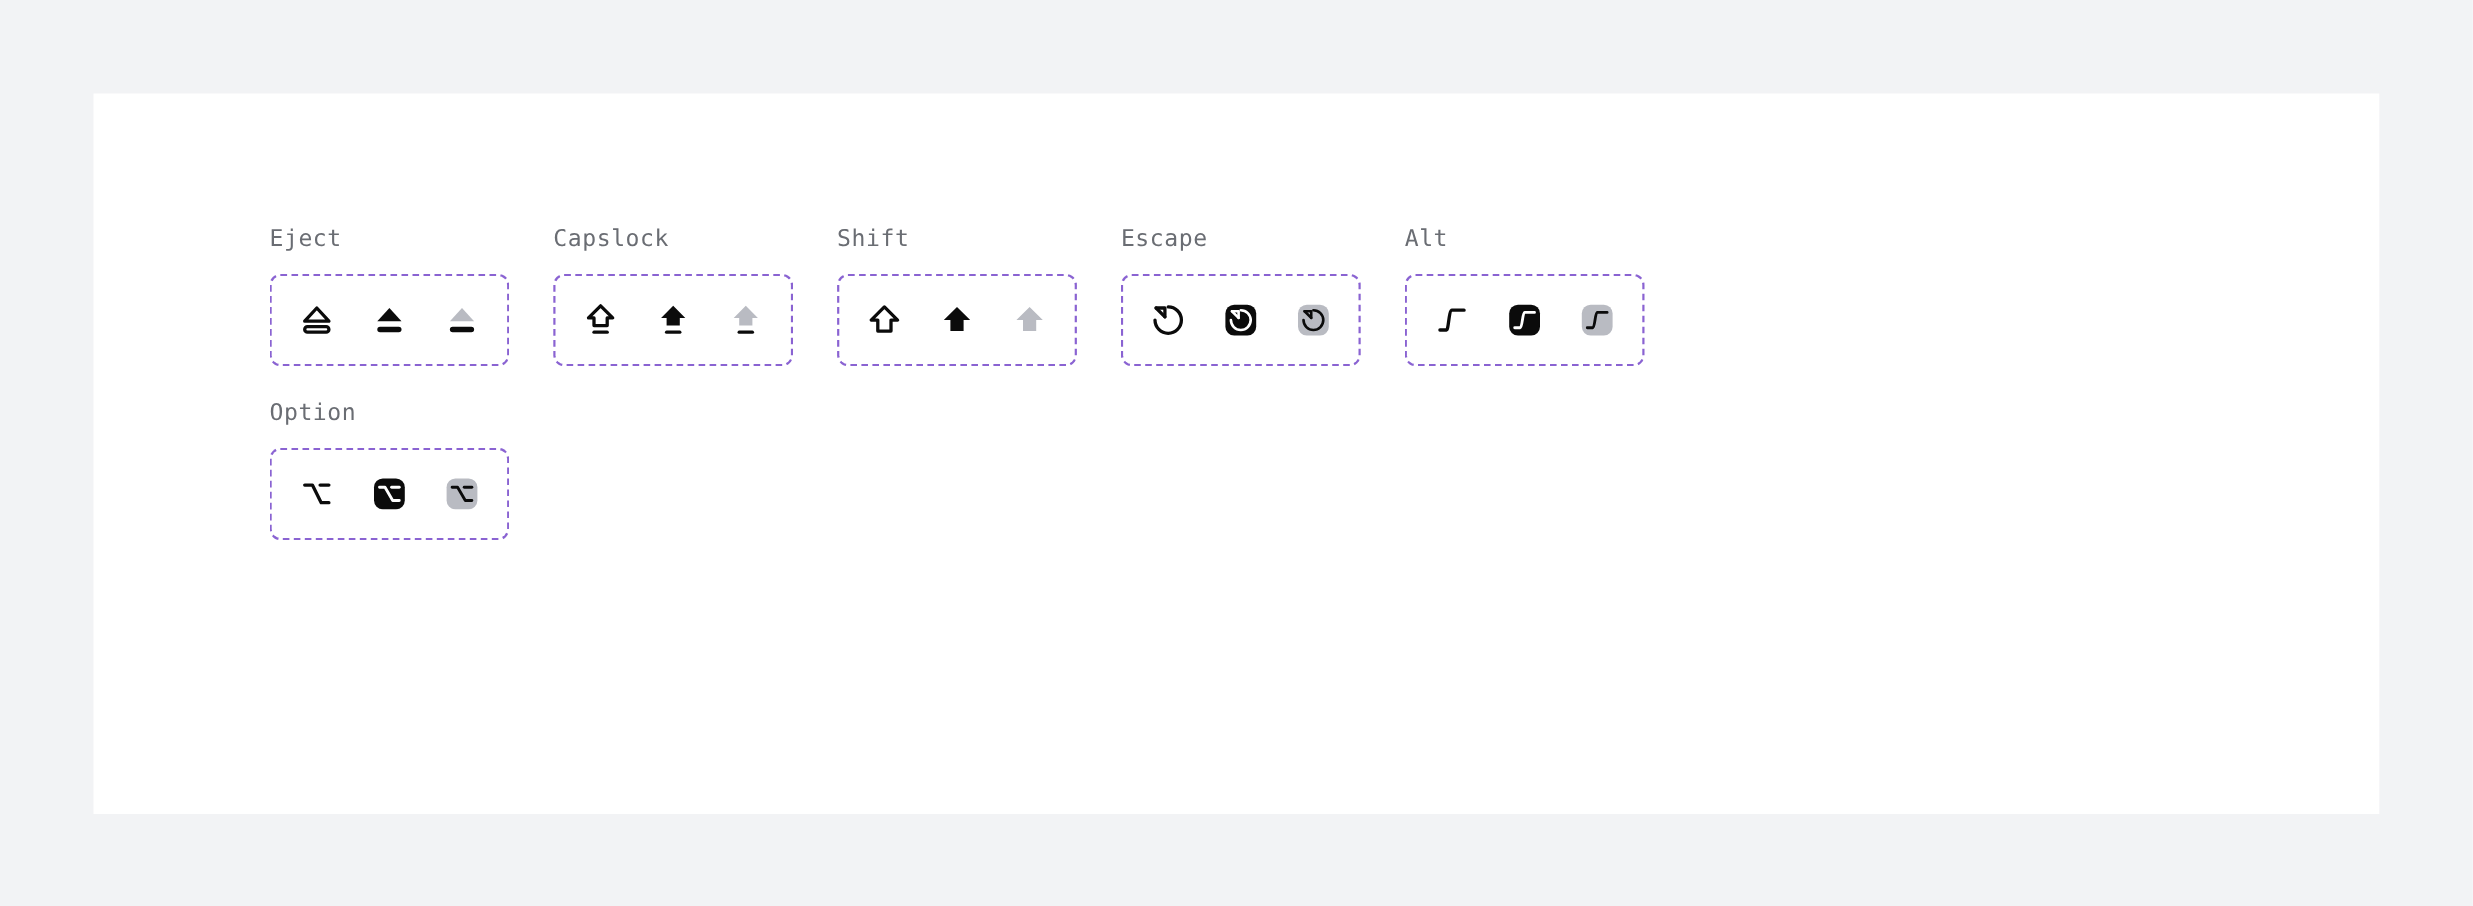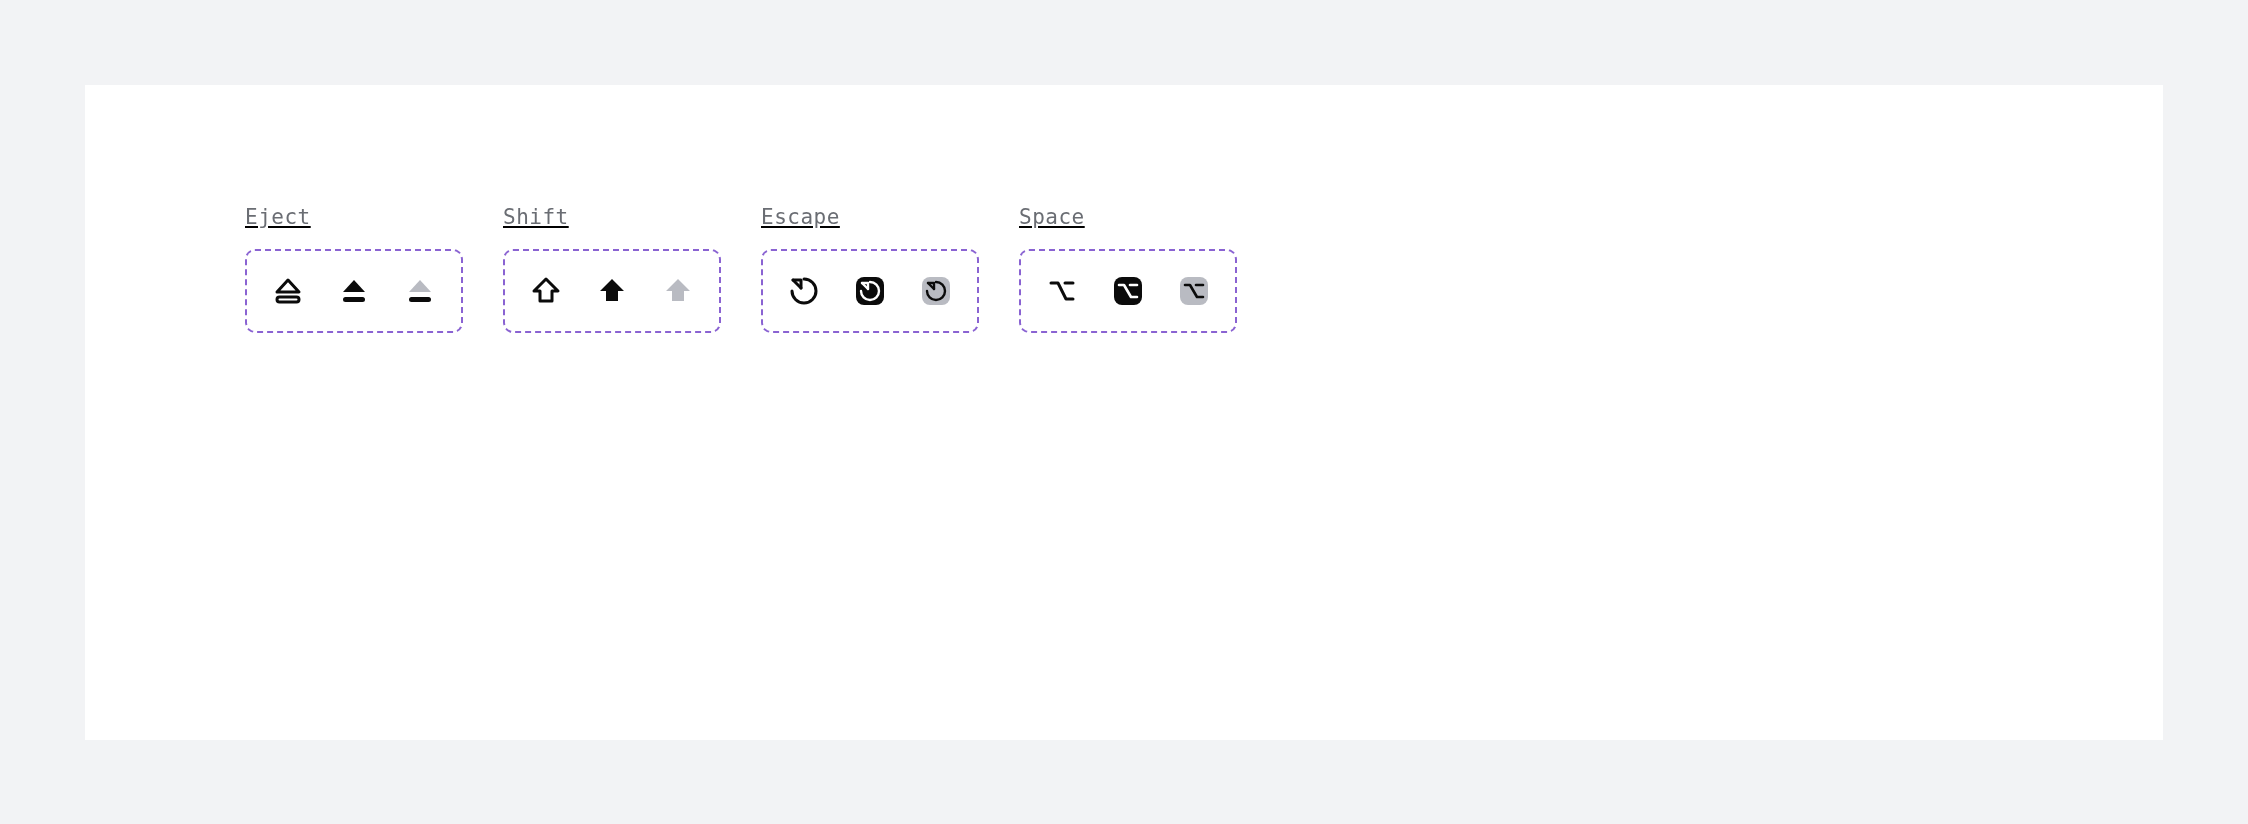--- a/index.html
+++ b/index.html
@@ -20,21 +20,20 @@
     background: #ffffff;
   }
   .grid {
     position: absolute;
     left: 160px;
     top: 120px;
     display: grid;
     grid-template-columns: repeat(5, 258px);
     grid-template-rows: repeat(2, auto);
     row-gap: 30px;
-    text-decoration: underline;
   }
   .cell {}
   .label {
     font-size: 21px;
     color: #6a6d73;
     letter-spacing: .5px;
     margin-bottom: 20px;
   }
   .box {
     width: 218px;
@@ -71,20 +70,43 @@
         </span>
         <span>
           <svg width="34" height="34" viewBox="0 0 34 34">
               <path d="M6 18 L17 6 L28 18 Z" fill="#b9bbc2"></path>
               <rect x="6" y="23" width="22" height="5" rx="2.5" fill="#0b0b0b"></rect>
             </svg>
         </span>
       </div>
     </div>
 
+    <div class="cell">
+      <div class="label">Capslock</div>
+      <div class="box">
+        <span>
+          <svg width="34" height="34" viewBox="0 0 34 34">
+              <path d="M17 4 L28 15 H23 V22 H11 V15 H6 Z" fill="none" stroke="#0b0b0b" stroke-width="3" stroke-linejoin="round"></path>
+              <line x1="11" y1="28" x2="23" y2="28" stroke="#0b0b0b" stroke-width="3" stroke-linecap="round"></line>
+            </svg>
+        </span>
+        <span>
+          <svg width="34" height="34" viewBox="0 0 34 34">
+              <path d="M17 4 L28 15 H23 V22 H11 V15 H6 Z" fill="#0b0b0b"></path>
+              <line x1="11" y1="28" x2="23" y2="28" stroke="#0b0b0b" stroke-width="3" stroke-linecap="round"></line>
+            </svg>
+        </span>
+        <span>
+          <svg width="34" height="34" viewBox="0 0 34 34">
+              <path d="M17 4 L28 15 H23 V22 H11 V15 H6 Z" fill="#b9bbc2"></path>
+              <line x1="11" y1="28" x2="23" y2="28" stroke="#0b0b0b" stroke-width="3" stroke-linecap="round"></line>
+            </svg>
+        </span>
+      </div>
+    </div>
 
     <div class="cell">
       <div class="label">Shift</div>
       <div class="box">
         <span>
           <svg width="34" height="34" viewBox="0 0 34 34">
               <path d="M17 5 L29 17 H23 V27 H11 V17 H5 Z" fill="none" stroke="#0b0b0b" stroke-width="3" stroke-linejoin="round"></path>
             </svg>
         </span>
         <span>
@@ -124,23 +146,45 @@
               <rect x="3" y="3" width="28" height="28" rx="8" fill="#b9bbc2"></rect>
               <path d="M17 8 A9 9 0 1 1 8 17" fill="none" stroke="#0b0b0b" stroke-width="2.4" stroke-linecap="round"></path>
               <path d="M9 9 L15 9 L15 15" fill="none" stroke="#0b0b0b" stroke-width="2.4" stroke-linecap="round" stroke-linejoin="round"></path>
               <path d="M9 9 L15 15" fill="none" stroke="#0b0b0b" stroke-width="2.4" stroke-linecap="round"></path>
             </svg>
         </span>
       </div>
     </div>
 
 
-
-    <div class="cell">
-      <div class="label">Space</div>
+    <div class="cell">
+      <div class="label">Alt</div>
+      <div class="box">
+        <span>
+          <svg width="34" height="34" viewBox="0 0 34 34">
+              <path d="M6 26 H12 C14 26 14 8 17 8 H28" fill="none" stroke="#0b0b0b" stroke-width="3" stroke-linecap="round" stroke-linejoin="round"></path>
+            </svg>
+        </span>
+        <span>
+          <svg width="34" height="34" viewBox="0 0 34 34">
+              <rect x="3" y="3" width="28" height="28" rx="8" fill="#0b0b0b"></rect>
+              <path d="M8 24 H13 C15 24 15 10 17 10 H26" fill="none" stroke="#fff" stroke-width="2.6" stroke-linecap="round" stroke-linejoin="round"></path>
+            </svg>
+        </span>
+        <span>
+          <svg width="34" height="34" viewBox="0 0 34 34">
+              <rect x="3" y="3" width="28" height="28" rx="8" fill="#b9bbc2"></rect>
+              <path d="M8 24 H13 C15 24 15 10 17 10 H26" fill="none" stroke="#0b0b0b" stroke-width="2.6" stroke-linecap="round" stroke-linejoin="round"></path>
+            </svg>
+        </span>
+      </div>
+    </div>
+
+    <div class="cell">
+      <div class="label">Option</div>
       <div class="box">
         <span>
           <svg width="34" height="34" viewBox="0 0 34 34">
               <path d="M6 9 H13 L21 25 H28" fill="none" stroke="#0b0b0b" stroke-width="3" stroke-linecap="round" stroke-linejoin="round"></path>
               <line x1="20" y1="9" x2="28" y2="9" stroke="#0b0b0b" stroke-width="3" stroke-linecap="round"></line>
             </svg>
         </span>
         <span>
           <svg width="34" height="34" viewBox="0 0 34 34">
               <rect x="3" y="3" width="28" height="28" rx="8" fill="#0b0b0b"></rect>

